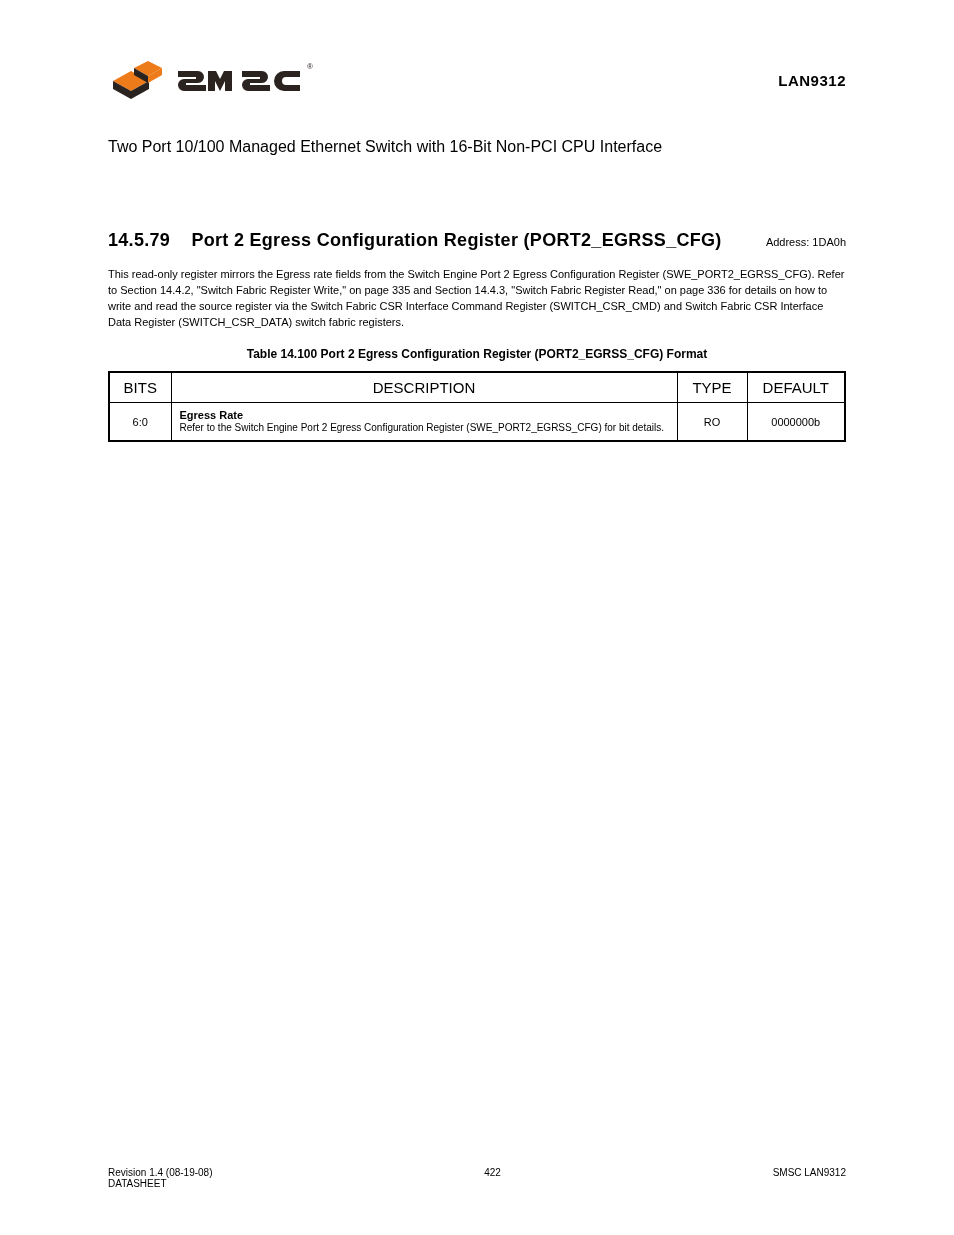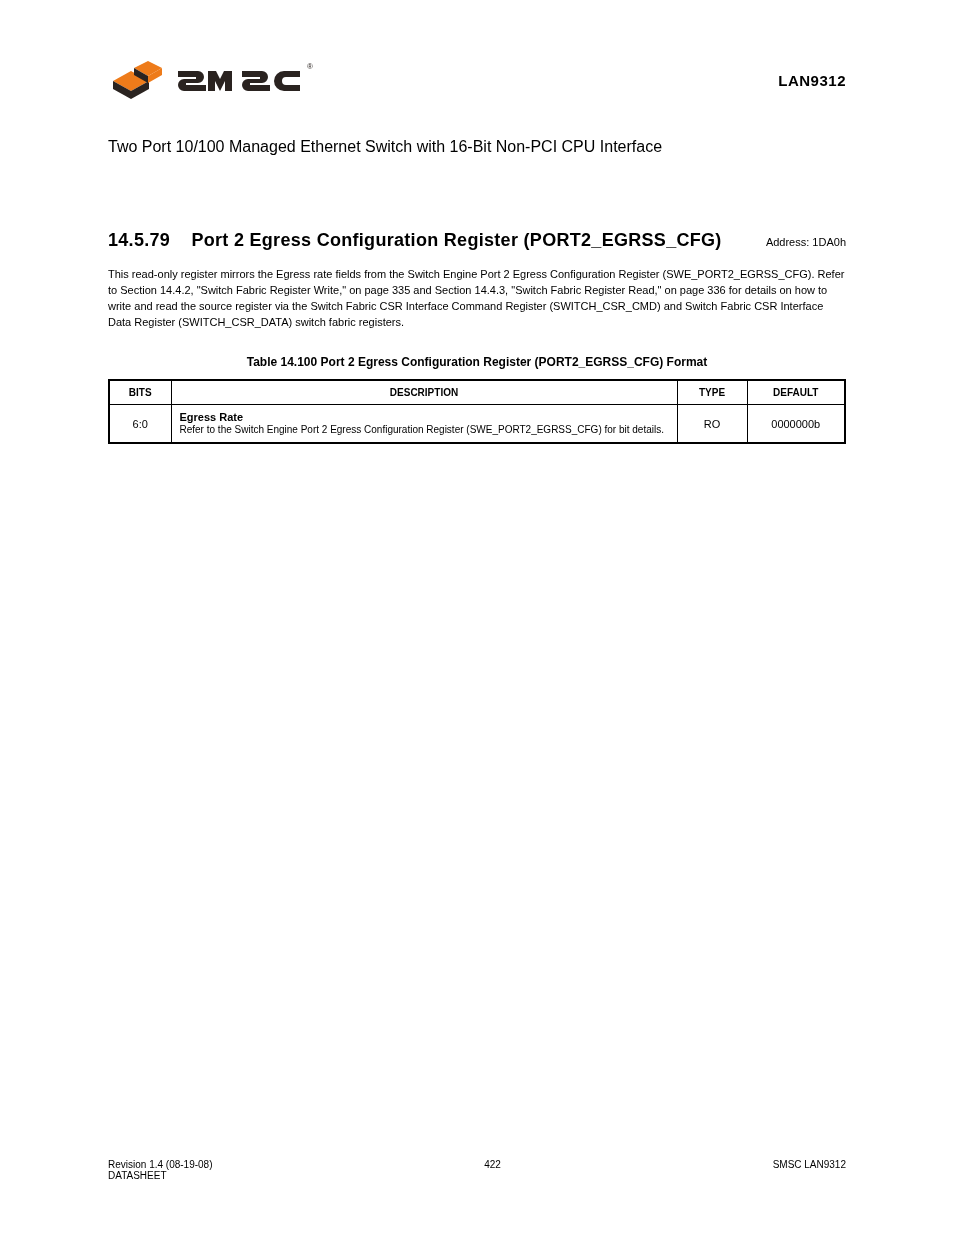--- a/index.html
+++ b/index.html
@@ -35,52 +35,52 @@
     font-size: 16px;
     color: #000;
   }
   .section-title {
     margin-top: 32px;
     font-size: 18px;
     font-weight: 700;
     letter-spacing: 0.3px;
   }
   .table-caption {
-    margin-top: 24px;
+    margin-top: 16px;
     text-align: center;
     font-size: 12px;
     font-weight: 700;
   }
   table.regs {
     margin-top: 10px;
     width: 100%;
     border-collapse: collapse;
     border: 2px solid #000;
     font-size: 11px;
   }
   table.regs th, table.regs td {
     border: 1px solid #000;
     padding: 6px 8px;
     text-align: center;
     vertical-align: middle;
   }
   table.regs th {
-    font-weight: 700;
+    font-weight: 400;
     text-transform: uppercase;
-    font-size: 10px;
+    font-size: 15px;
     text-align: center;
   }
   table.regs td.desc { text-align: left; }
   table.regs col.c-bits { width: 62px; }
   table.regs col.c-type { width: 70px; }
   table.regs col.c-def  { width: 98px; }
   .sub { font-size: 10px; line-height: 1.35; }
   .footer {
     position: absolute;
-    bottom: 54px;
+    bottom: 46px;
     left: 108px;
     right: 108px;
     display: flex;
     justify-content: space-between;
     font-size: 10px;
     color: #000;
   }
   .footer .left { text-align: left; }
   .footer .center { text-align: center; flex: 1; }
   .footer .right { text-align: right; }

